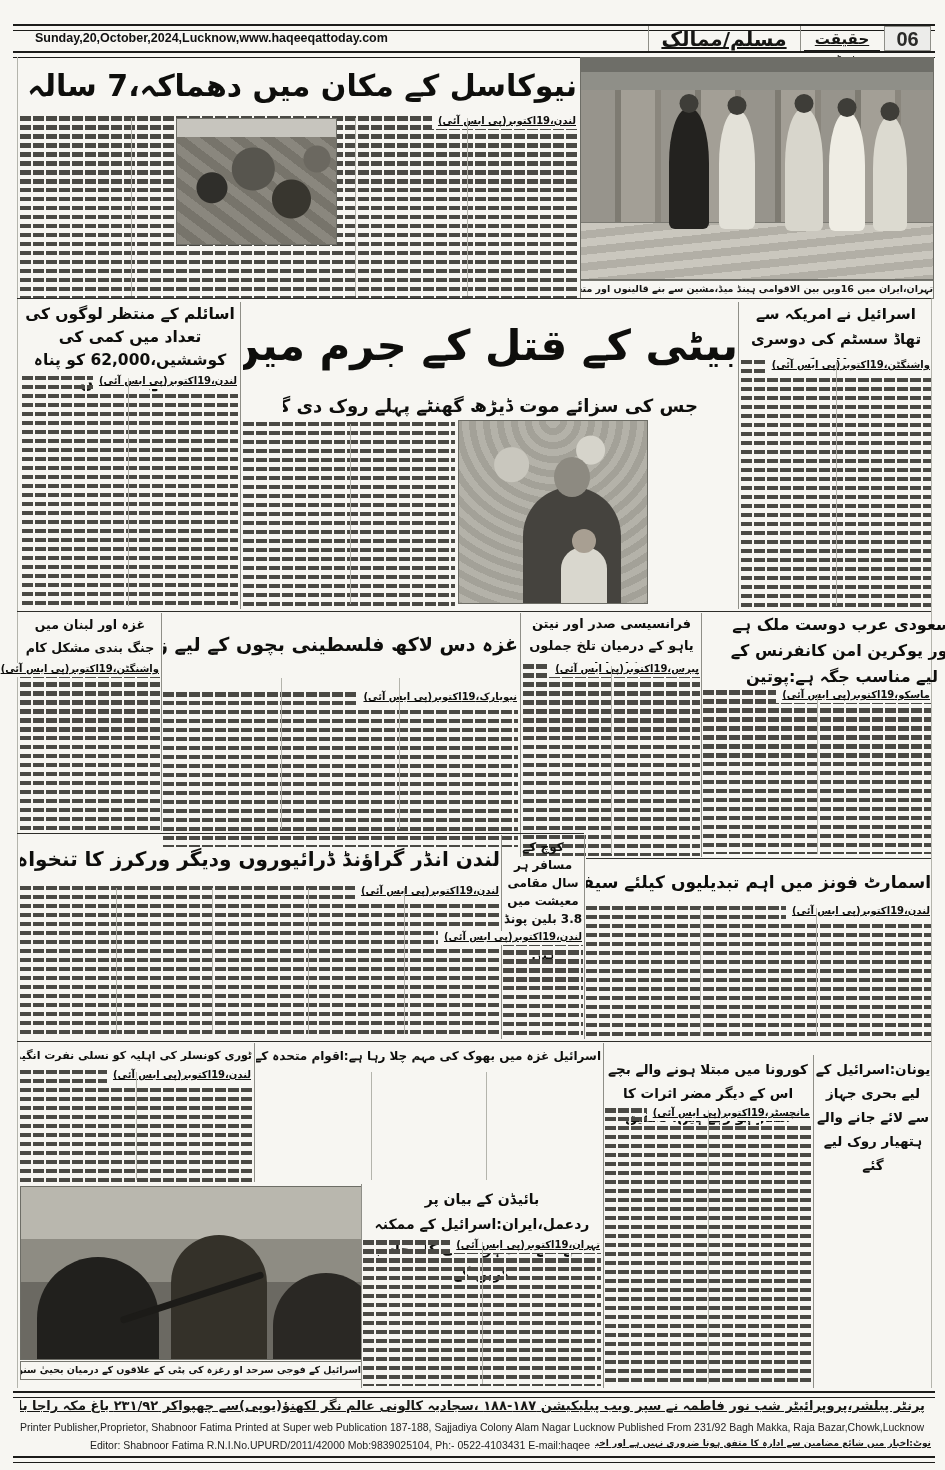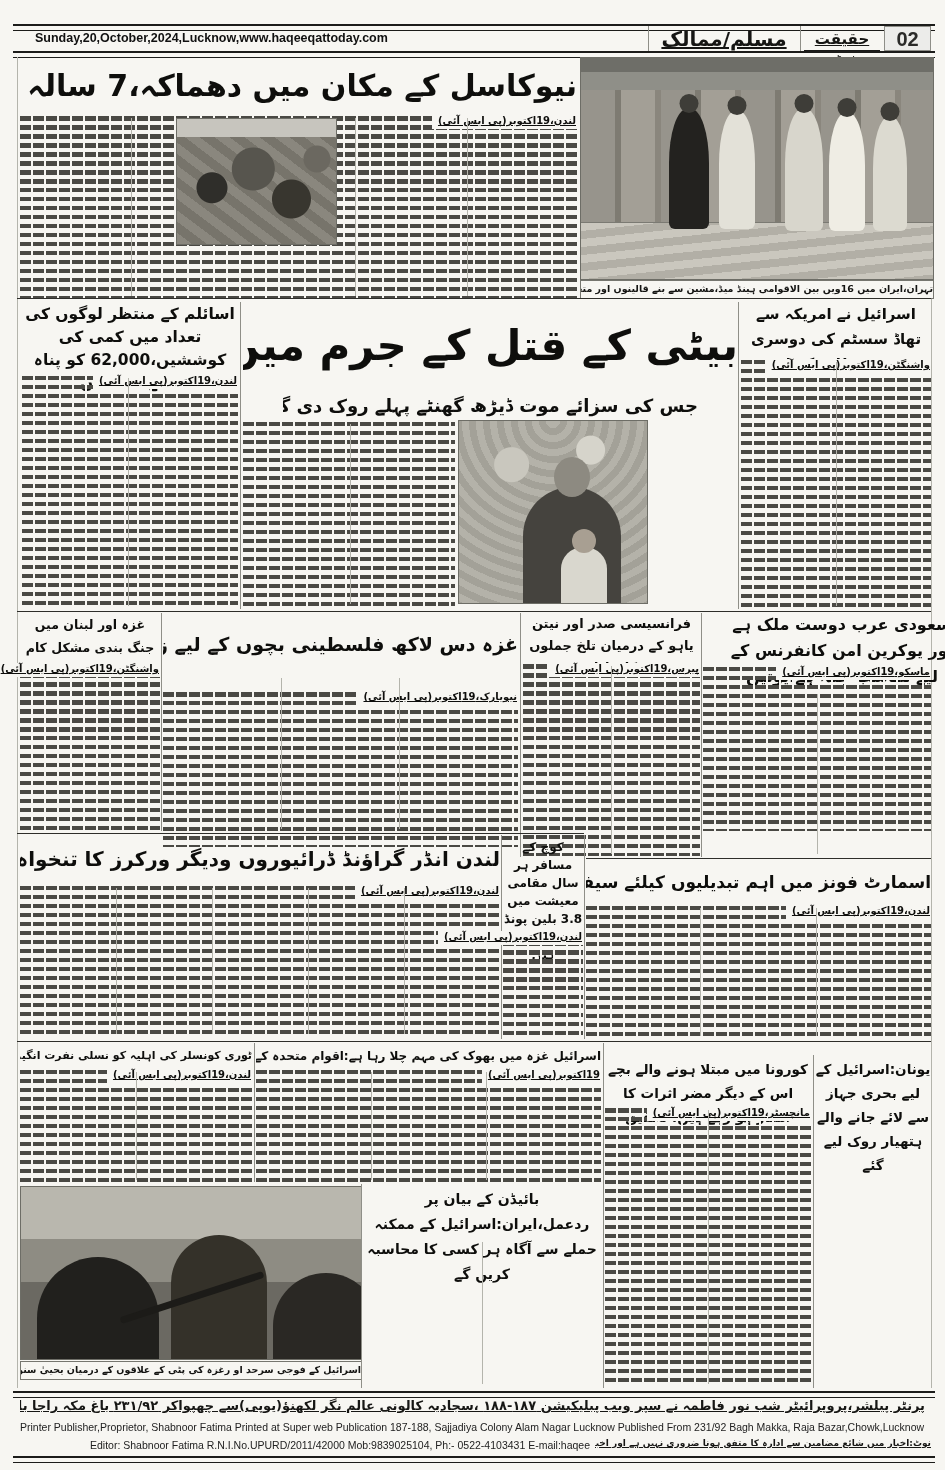--- a/index.html
+++ b/index.html
@@ -60,21 +60,21 @@
 <body>
 
 <div class="page">
 
   <div class="drule" style="left:13px;top:24px;width:922px;"></div>
   <div class="abs lat" style="left:35px;top:31px;font-weight:700;font-size:12.5px;color:#111;">Sunday,20,October,2024,Lucknow,www.haqeeqattoday.com</div>
   <div class="vr" style="left:648px;top:26px;height:25px;"></div>
   <div class="vr" style="left:800px;top:26px;height:25px;"></div>
   <div class="abs u" style="left:650px;top:26px;width:148px;height:26px;line-height:26px;text-align:center;font-weight:700;font-size:20px;">مسلم/ممالک</div>
   <div class="abs u" style="left:804px;top:28px;width:76px;height:22px;line-height:22px;text-align:center;font-weight:700;font-size:15px;border-bottom:2px solid #1a1a18;">حقیقت ٹوڈے</div>
-  <div class="abs lat" style="left:884px;top:26px;width:47px;height:25px;line-height:25px;text-align:center;font-weight:700;font-size:20px;background:#ececea;border:1px solid #8e8e88;box-sizing:border-box;color:#2b2b29;">02</div>
+  <div class="abs lat" style="left:884px;top:26px;width:47px;height:25px;line-height:25px;text-align:center;font-weight:700;font-size:20px;background:#ececea;border:1px solid #8e8e88;box-sizing:border-box;color:#2b2b29;">06</div>
   <div class="drule" style="left:13px;top:51px;width:922px;"></div>
 
   <div class="vr soft" style="left:17px;top:57px;height:1331px;"></div>
   <div class="vr soft" style="left:931px;top:57px;height:1331px;"></div>
 
   <div class="hl nw" style="left:20px;top:58px;width:557px;height:56px;line-height:56px;font-size:30px;">نیوکاسل کے مکان میں دھماکہ،7 سالہ بچہ ہلاک،6 افراد زخمی</div>
   <div class="btx" style="left:20px;top:116px;width:557px;height:182px;">
     <span class="dl">لندن،19اکتوبر(پی ایس آئی)</span>
   </div>
   <div class="vr soft" style="left:131px;top:118px;height:178px;"></div>
@@ -134,21 +134,21 @@
   <div class="vr" style="left:520px;top:613px;height:244px;"></div>
 
   <div class="hl" style="left:523px;top:613px;width:177px;height:46px;font-size:13px;line-height:22px;">فرانسیسی صدر اور نیتن یاہو کے درمیان تلخ جملوں کا تبادلہ</div>
   <div class="btx" style="left:523px;top:664px;width:177px;height:192px;">
     <span class="dl">پیرس،19اکتوبر(پی ایس آئی)</span>
   </div>
   <div class="vr soft" style="left:611px;top:666px;height:188px;"></div>
   <div class="vr" style="left:701px;top:613px;height:244px;"></div>
 
   <div class="hl" style="left:728px;top:612px;width:228px;height:78px;font-size:16px;line-height:26px;">سعودی عرب دوست ملک ہے اور یوکرین امن کانفرنس کے لیے مناسب جگہ ہے:پوتین</div>
-  <div class="btx" style="left:703px;top:667px;width:228px;height:164px;">
+  <div class="btx" style="left:703px;top:690px;width:228px;height:164px;">
     <span class="dl">ماسکو،19اکتوبر(پی ایس آئی)</span>
   </div>
   <div class="vr soft" style="left:817px;top:694px;height:160px;"></div>
 
   <div class="hr" style="left:17px;top:833px;width:567px;"></div>
   <div class="hr" style="left:586px;top:858px;width:345px;"></div>
 
   <div class="hl nw" style="left:20px;top:836px;width:480px;height:46px;line-height:46px;font-size:20px;">لندن انڈر گراؤنڈ ڈرائیوروں ودیگر ورکرز کا تنخواہ تنازع پر ہڑتالوں کا اعلان</div>
   <div class="btx" style="left:20px;top:886px;width:480px;height:150px;">
     <span class="dl">لندن،19اکتوبر(پی ایس آئی)</span>
@@ -175,23 +175,20 @@
   <div class="hr" style="left:17px;top:1041px;width:914px;"></div>
 
   <div class="hl nw" style="left:20px;top:1044px;width:232px;height:24px;line-height:24px;font-size:11px;">ٹوری کونسلر کی اہلیہ کو نسلی نفرت انگیز پوسٹ کرنے پر 31 ماہ جیل کی سزا</div>
   <div class="btx" style="left:20px;top:1070px;width:232px;height:112px;">
     <span class="dl">لندن،19اکتوبر(پی ایس آئی)</span>
   </div>
   <div class="vr soft" style="left:136px;top:1072px;height:108px;"></div>
   <div class="vr" style="left:254px;top:1043px;height:139px;"></div>
 
   <div class="hl nw" style="left:256px;top:1044px;width:345px;height:24px;line-height:24px;font-size:12px;">اسرائیل غزہ میں بھوک کی مہم چلا رہا ہے:اقوام متحدہ کے آزاد تفتیش کار کا اعلان</div>
-  <div class="btx" style="left:256px;top:1070px;width:345px;height:112px;">
-    <span class="dl">19اکتوبر(پی ایس آئی)</span>
-  </div>
   <div class="vr soft" style="left:371px;top:1072px;height:108px;"></div>
   <div class="vr soft" style="left:486px;top:1072px;height:108px;"></div>
   <div class="vr" style="left:603px;top:1043px;height:345px;"></div>
 
   <div class="hl" style="left:605px;top:1057px;width:206px;height:48px;font-size:13.5px;line-height:24px;">کورونا میں مبتلا ہونے والے بچے اس کے دیگر مضر اثرات کا شکار ہو رہے ہیں، تحقیق</div>
   <div class="btx" style="left:605px;top:1108px;width:206px;height:278px;">
     <span class="dl">مانچسٹر،19اکتوبر(پی ایس آئی)</span>
   </div>
   <div class="vr soft" style="left:708px;top:1110px;height:274px;"></div>
   <div class="vr" style="left:813px;top:1055px;height:333px;"></div>
@@ -201,20 +198,23 @@
   <div class="photo" id="photo-soldiers" style="left:20px;top:1186px;width:340px;height:172px;">
     <div class="fig s1"></div>
     <div class="fig s2"></div>
     <div class="fig s3"></div>
     <div class="fig rifle"></div>
   </div>
   <div class="cap" style="left:20px;top:1361px;width:340px;height:17px;line-height:16px;">اسرائیل کے فوجی سرحد او رغزہ کی پٹی کے علاقوں کے درمیان یحییٰ سنوار کی موت کی جنگ کا مشاہدہ کر رہے ہیں۔</div>
   <div class="vr" style="left:361px;top:1184px;height:204px;"></div>
 
   <div class="hl" style="left:363px;top:1187px;width:238px;height:50px;font-size:14px;line-height:25px;">بائیڈن کے بیان پر ردعمل،ایران:اسرائیل کے ممکنہ حملے سے آگاہ ہر کسی کا محاسبہ کریں گے</div>
+  <div class="btx" style="left:363px;top:1240px;width:238px;height:146px;">
+    <span class="dl">تہران،19اکتوبر(پی ایس آئی)</span>
+  </div>
   <div class="vr soft" style="left:482px;top:1242px;height:142px;"></div>
 
   <div class="drule" style="left:13px;top:1391px;width:922px;"></div>
   <div class="abs u" style="left:20px;top:1398px;width:905px;text-align:center;font-weight:700;font-size:13px;white-space:nowrap;overflow:hidden;">پرنٹر پبلشر،پروپرائیٹر شب نور فاطمہ نے سپر ویب پبلیکیشن ۱۸۷-۱۸۸ ،سجادیہ کالونی عالم نگر لکھنؤ(یوپی)سے چھپواکر ۲۳۱/۹۲ باغ مکہ راجا بازار چوک لکھنؤ سے شائع کیا۔ایڈیٹر:شبنور فاطمہ</div>
   <div class="abs lat" style="left:20px;top:1421px;width:905px;text-align:center;font-size:10.5px;color:#222;white-space:nowrap;overflow:hidden;">Printer Publisher,Proprietor, Shabnoor Fatima Printed at Super web Publication 187-188, Sajjadiya Colony Alam Nagar Lucknow Published From 231/92 Bagh Makka, Raja Bazar,Chowk,Lucknow (U.P)</div>
   <div class="abs lat" style="left:90px;top:1439px;width:500px;font-size:10.5px;color:#222;white-space:nowrap;overflow:hidden;">Editor: Shabnoor Fatima   R.N.I.No.UPURD/2011/42000 Mob:9839025104, Ph:- 0522-4103431 E-mail:haqeeqattodayurdu@gmail.com</div>
   <div class="abs u" style="left:595px;top:1438px;width:336px;font-size:9px;font-weight:700;text-align:left;white-space:nowrap;overflow:hidden;">نوٹ:اخبار میں شائع مضامین سے ادارہ کا متفق ہونا ضروری نہیں ہے اور اخبار سے متعلق کوئی بھی قانونی کارروائی لکھنؤ کی عدالت میں ہی کی جا سکتی ہے۔</div>
   <div class="drule" style="left:13px;top:1456px;width:922px;"></div>
 
 </div>

